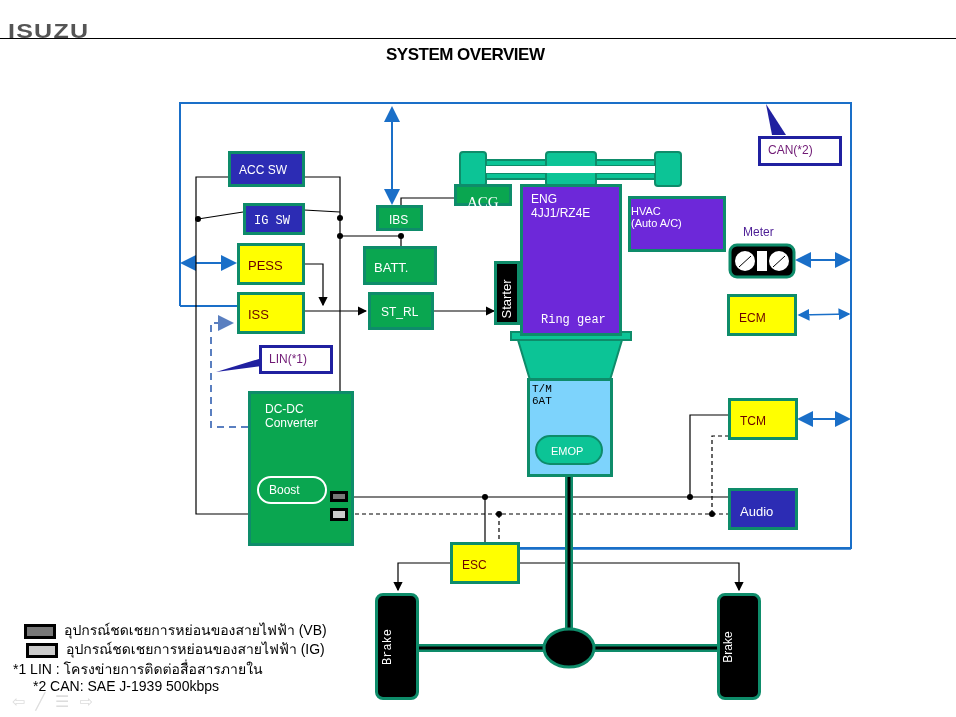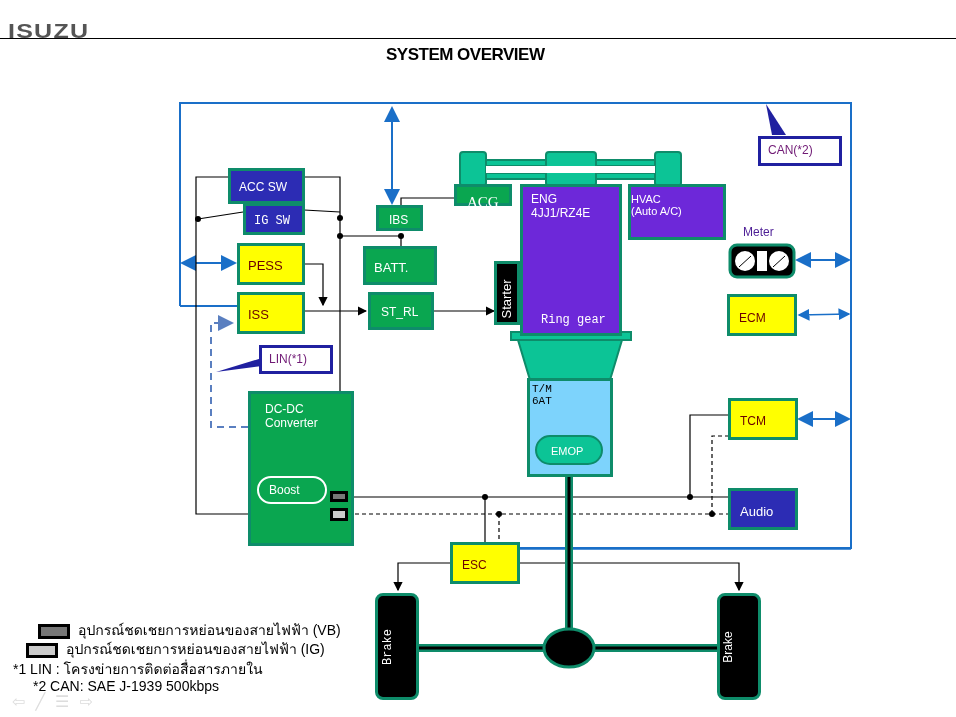--- a/index.html
+++ b/index.html
@@ -109,35 +109,35 @@
   <line x1="739" y1="267" x2="751" y2="256" stroke="#000"></line>
     <line x1="773" y1="267" x2="785" y2="256" stroke="#000"></line>
 
   <polygon points="766,104 772,135 786,135" fill="#2020a0"></polygon>
   <polygon points="216,372 262,358 262,366" fill="#2020a0"></polygon>
 </svg>
 
 <div class="callout" style="left:758px;top:136px;width:84px;height:30px;">CAN(*2)</div>
 <div class="callout" style="left:259px;top:345px;width:74px;height:29px;">LIN(*1)</div>
 
-<div class="box navy" style="left:228px;top:168px;width:77px;height:36px;padding:9px 0 0 8px;">ACC SW</div>
+<div class="box navy" style="left:228px;top:151px;width:77px;height:36px;padding:9px 0 0 8px;">ACC SW</div>
 <div class="box navy" style="left:243px;top:203px;width:62px;height:32px;padding:8px 0 0 8px;font-family:Liberation Mono, monospace;">IG SW</div>
 <div class="box yellow" style="left:237px;top:243px;width:68px;height:42px;padding:12px 0 0 8px;font-size:13px;">PESS</div>
 <div class="box yellow" style="left:237px;top:292px;width:68px;height:42px;padding:12px 13px 0 8px;font-size:13px;">ISS</div>
 <div class="box green" style="left:376px;top:205px;width:47px;height:26px;padding:5px 0 0 10px;">IBS</div>
 <div class="box green" style="left:363px;top:246px;width:74px;height:39px;padding:11px 0 0 8px;font-size:13px;">BATT.</div>
 <div class="box green" style="left:368px;top:292px;width:66px;height:38px;padding:10px 0 0 10px;">ST_RL</div>
 <div class="box green serif" style="left:454px;top:184px;width:58px;height:22px;padding:7px 0 0 10px;font-size:15px;">ACG</div>
 
 <div class="box teal" style="left:520px;top:184px;width:102px;height:152px;padding:5px 0 0 8px;">
   <div>ENG</div>
   <div>4JJ1/RZ4E</div>
   <div class="mono" style="position:absolute;left:18px;bottom:6px;font-size:12px;">Ring gear</div>
 </div>
-<div class="box teal" style="left:628px;top:184px;width:98px;height:56px;padding:6px 0 12px 0;font-size:11px;">
+<div class="box teal" style="left:628px;top:196px;width:98px;height:56px;padding:6px 0 12px 0;font-size:11px;">
   <div>HVAC</div>
   <div>(Auto A/C)</div>
 </div>
 <div class="box" style="left:494px;top:261px;width:26px;height:64px;background:#000;border-color:#0e8c6a;">
   <div style="position:absolute;left:-18px;top:20px;color:#fff;transform:rotate(-90deg);font-size:13px;width:54px;">Starter</div>
 </div>
 
 <div class="box" style="left:527px;top:378px;width:86px;height:99px;background:#7dd3fc;">
   <div class="mono" style="color:#000;font-size:11px;margin:2px 0 0 2px;">T/M</div>
   <div class="mono" style="color:#000;font-size:11px;margin-left:2px;">6AT</div>
@@ -159,20 +159,20 @@
 
 <div class="box yellow" style="left:450px;top:542px;width:70px;height:42px;padding:13px 0 0 9px;">ESC</div>
 
 <div class="box" style="left:375px;top:593px;width:44px;height:107px;background:#000;border-radius:8px;">
   <div class="mono" style="position:absolute;left:-8px;top:44px;color:#fff;transform:rotate(-90deg);font-size:12px;">Brake</div>
 </div>
 <div class="box" style="left:717px;top:593px;width:44px;height:107px;background:#000;border-radius:8px;">
   <div style="position:absolute;left:-8px;top:44px;color:#fff;transform:rotate(-90deg);font-size:12px;">Brake</div>
 </div>
 
-<div class="legend" style="left:38px;top:619px;"><span class="legsw" style="background:#777;"></span><span>อุปกรณ์ชดเชยการหย่อนของสายไฟฟ้า (VB)</span></div>
+<div class="legend" style="left:24px;top:619px;"><span class="legsw" style="background:#777;"></span><span>อุปกรณ์ชดเชยการหย่อนของสายไฟฟ้า (VB)</span></div>
 <div class="legend" style="left:26px;top:638px;"><span class="legsw" style="background:#ccc;"></span><span>อุปกรณ์ชดเชยการหย่อนของสายไฟฟ้า (IG)</span></div>
 <div class="legend" style="left:13px;top:658px;">*1 LIN : โครงข่ายการติดต่อสื่อสารภายใน</div>
 <div class="legend" style="left:13px;top:678px;margin-left:20px;">*2 CAN: SAE J-1939 500kbps</div>
 
 <div class="nav">
   <span>⇦</span><span>╱</span><span>☰</span><span>⇨</span>
 </div>
 
 </body></html>

